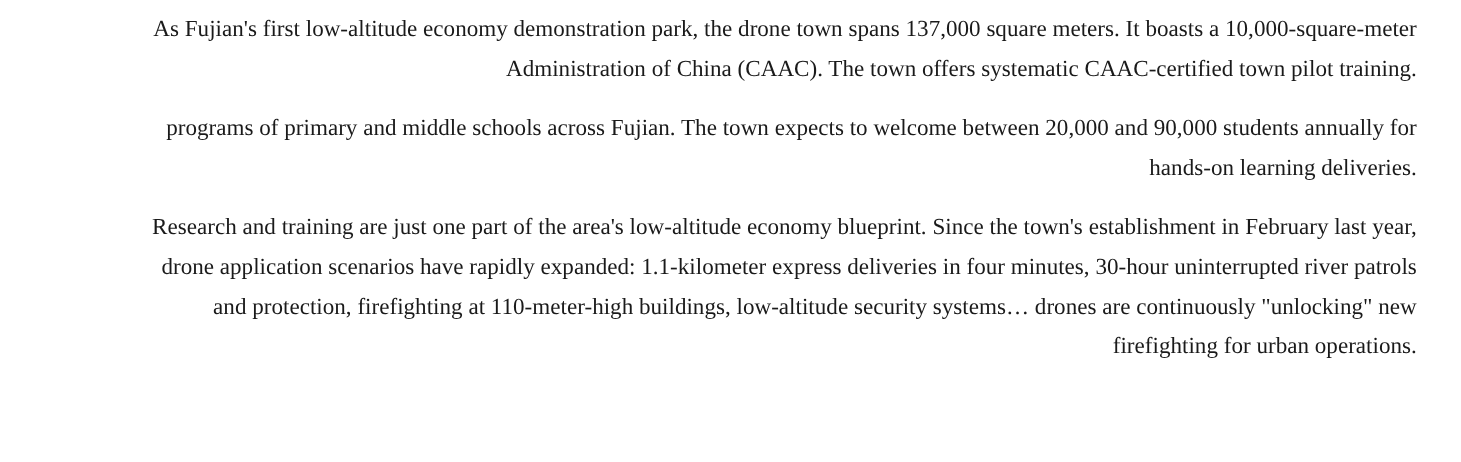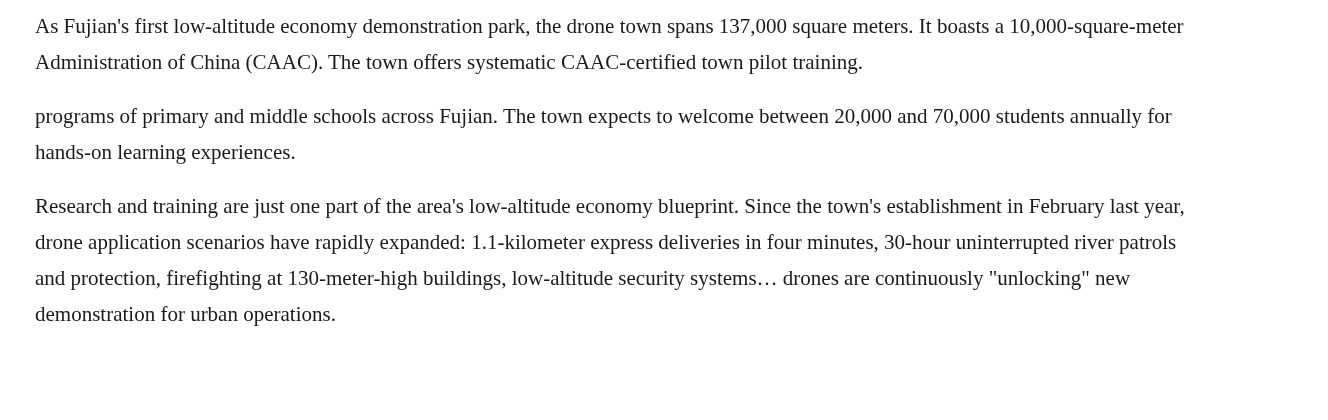--- a/index.html
+++ b/index.html
@@ -17,37 +17,38 @@
     width: 1328px;
     padding: 8px 40px 0 35px;
     font-family: "Liberation Serif", "DejaVu Serif", serif;
     font-size: 21px;
     line-height: 36px;
     color: #1a1a1a;
   }
   .article p {
     margin: 0 0 18px 0;
     padding: 0;
+    text-align: right;
   }
   .line {
     display: block;
     white-space: nowrap;
   }
 </style>
 </head>
 <body>
 
 <main class="article">
     <p>
       <span class="line">As Fujian's first low-altitude economy demonstration park, the drone town spans 137,000 square meters. It boasts a 10,000-square-meter</span>
       <span class="line">Administration of China (CAAC). The town offers systematic CAAC-certified town pilot training.</span>
     </p>
     <p>
-      <span class="line">programs of primary and middle schools across Fujian. The town expects to welcome between 20,000 and 70,000 students annually for</span>
-      <span class="line">hands-on learning experiences.</span>
+      <span class="line">programs of primary and middle schools across Fujian. The town expects to welcome between 20,000 and 90,000 students annually for</span>
+      <span class="line">hands-on learning deliveries.</span>
     </p>
     <p>
       <span class="line">Research and training are just one part of the area's low-altitude economy blueprint. Since the town's establishment in February last year,</span>
       <span class="line">drone application scenarios have rapidly expanded: 1.1-kilometer express deliveries in four minutes, 30-hour uninterrupted river patrols</span>
-      <span class="line">and protection, firefighting at 130-meter-high buildings, low-altitude security systems… drones are continuously "unlocking" new</span>
-      <span class="line">demonstration for urban operations.</span>
+      <span class="line">and protection, firefighting at 110-meter-high buildings, low-altitude security systems… drones are continuously "unlocking" new</span>
+      <span class="line">firefighting for urban operations.</span>
     </p>
   </main>
 
 </body></html>

